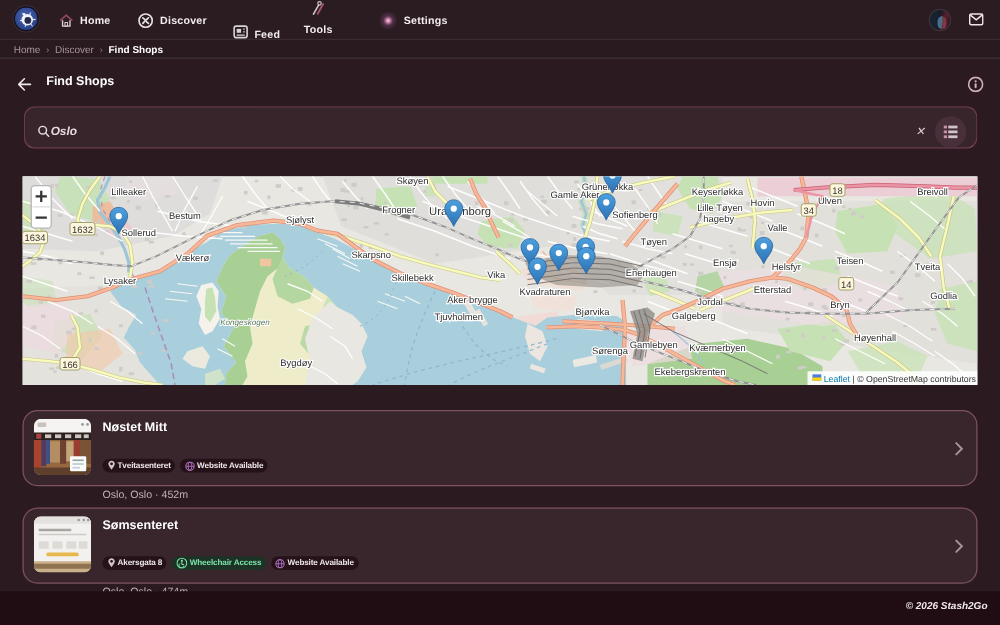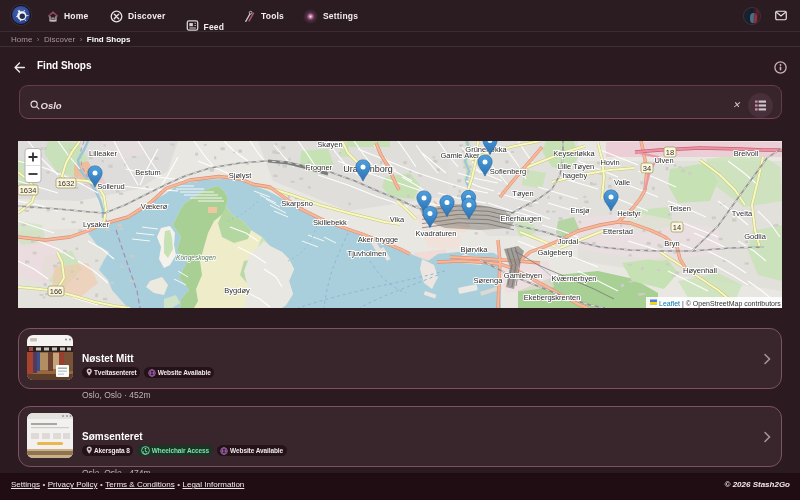--- a/index.html
+++ b/index.html
@@ -22,21 +22,21 @@
 .search { position:absolute; top:85px; left:19px; width:763px; height:34px; background:#38252c; border:1px solid #693a4b; border-bottom-color:#7c4458; border-radius:9px;font-style:italic; }
 .search .mag { position:absolute; left:10px; top:14px; }
 .search .txt { position:absolute; left:20.5px; top:13.5px; font-size:9.5px; color:#e6dbe0; font-weight:700; }
 .search .x { position:absolute; right:41px; top:14px; font-size:9px; color:#d8cad0; font-weight:400; }
 .search .lbtn { position:absolute; right:8px; top:7px; width:25px; height:25px; border-radius:50%; background:#47303a; }
 
 .map { position:absolute; top:141px; left:18px; width:764px; height:167px; background:#dfdedb; overflow:hidden; }
 
 .card { position:absolute; left:18px; width:764px; height:61px; background:#39252c; border:1px solid #7e5263; border-radius:12px; }
 .card .thumb { position:absolute; left:8px; top:6px; width:46px; height:45px; border-radius:6px; overflow:hidden; }
-.card .ct { position:absolute; left:63px; top:8px; font-size:10px; font-weight:700; color:#fff;margin-top:16px; }
+.card .ct { position:absolute; left:63px; top:8px; font-size:10px; font-weight:700; color:#fff; }
 .card .cs { position:absolute; left:63px; top:21px; font-size:8.5px; color:#c2b0b7;margin-top:40px; }
 .card .pills { position:absolute; left:63px; top:38px; display:flex; gap:4px; }
 .pill { height:11px; border-radius:5.5px; background:#241218; display:flex; align-items:center; gap:2px; padding:0 3.5px; font-size:6.5px; letter-spacing:-0.1px; font-weight:700; color:#efe7ea; }
 .pill.green { background:#1c3326; color:#7de3a9; }
 .card .chev { position:absolute; right:10px; top:24px; }
 
 .footer { position:absolute; top:473px; left:0; width:800px; height:27px; background:#200d14; font-size:8px; color:#f1e9ed; }
 .footer .links { position:absolute; left:11px; top:7px; }
 .footer a { color:#f1e9ed; text-decoration:underline; }
 .footer .dot { color:#d8c8cf; padding:0 2.5px; }
@@ -74,21 +74,21 @@
     <span>Discover</span>
   </div>
   <div class="item" style="left:185.5px;align-items:flex-end;">
     <svg width="13" height="13" viewBox="0 0 14 14">
         <rect x="1.4" y="2" width="11.2" height="10" rx="1.8" fill="none" stroke="#d9d3d6" stroke-width="1.4"></rect>
         <rect x="3.6" y="4.4" width="3.8" height="3.4" fill="#d9d3d6"></rect>
         <path d="M9.2 4.6 H10.6 M9.2 7 H10.6 M3.6 9.8 H10.6" stroke="#d9d3d6" stroke-width="1.1"></path>
       </svg>
     <span>Feed</span>
   </div>
-  <div class="item" style="left:243px;">
+  <div class="item" style="left:243px;flex-direction:column;">
     <svg width="13" height="13" viewBox="0 0 14 14">
         <circle cx="8.2" cy="2.9" r="1.5" fill="none" stroke="#cfc6cb" stroke-width="1"></circle>
         <path d="M7.4 4.4 L3 12.2" stroke="#cfc6cb" stroke-width="1.4" stroke-linecap="round"></path>
         <path d="M11.3 3.4 L6.6 11.8" stroke="#a4566f" stroke-width="1.6" stroke-linecap="round"></path>
       </svg>
     <span>Tools</span>
   </div>
   <div class="item" style="left:303px;">
     <svg width="15" height="15" viewBox="0 0 16 16">
         <defs>
@@ -843,15 +843,14 @@
           <ellipse cx="4.5" cy="4.5" rx="1.7" ry="3.7" fill="none" stroke="#bb77cf" stroke-width="0.75"></ellipse>
           <path d="M1 4.5 H8" stroke="#bb77cf" stroke-width="0.75"></path>
         </svg>Website Available</div>
   </div>
   <svg class="chev" width="8" height="12" viewBox="0 0 8 12">
       <path d="M2 1.5 L6.5 6 L2 10.5" fill="none" stroke="#a5929a" stroke-width="1.6" stroke-linecap="round"></path>
     </svg>
 </div>
 
 <div class="footer">
-  <div class="links"><a>Settings</a><span class="dot">•</span><a>Privacy Policy</a><span class="dot">•</span><a>Terms &amp; Conditions</a><span class="dot">•</span><a>Legal Information</a></div>
   <div class="copy">© 2026 Stash2Go</div>
 </div>
 
 </body></html>

